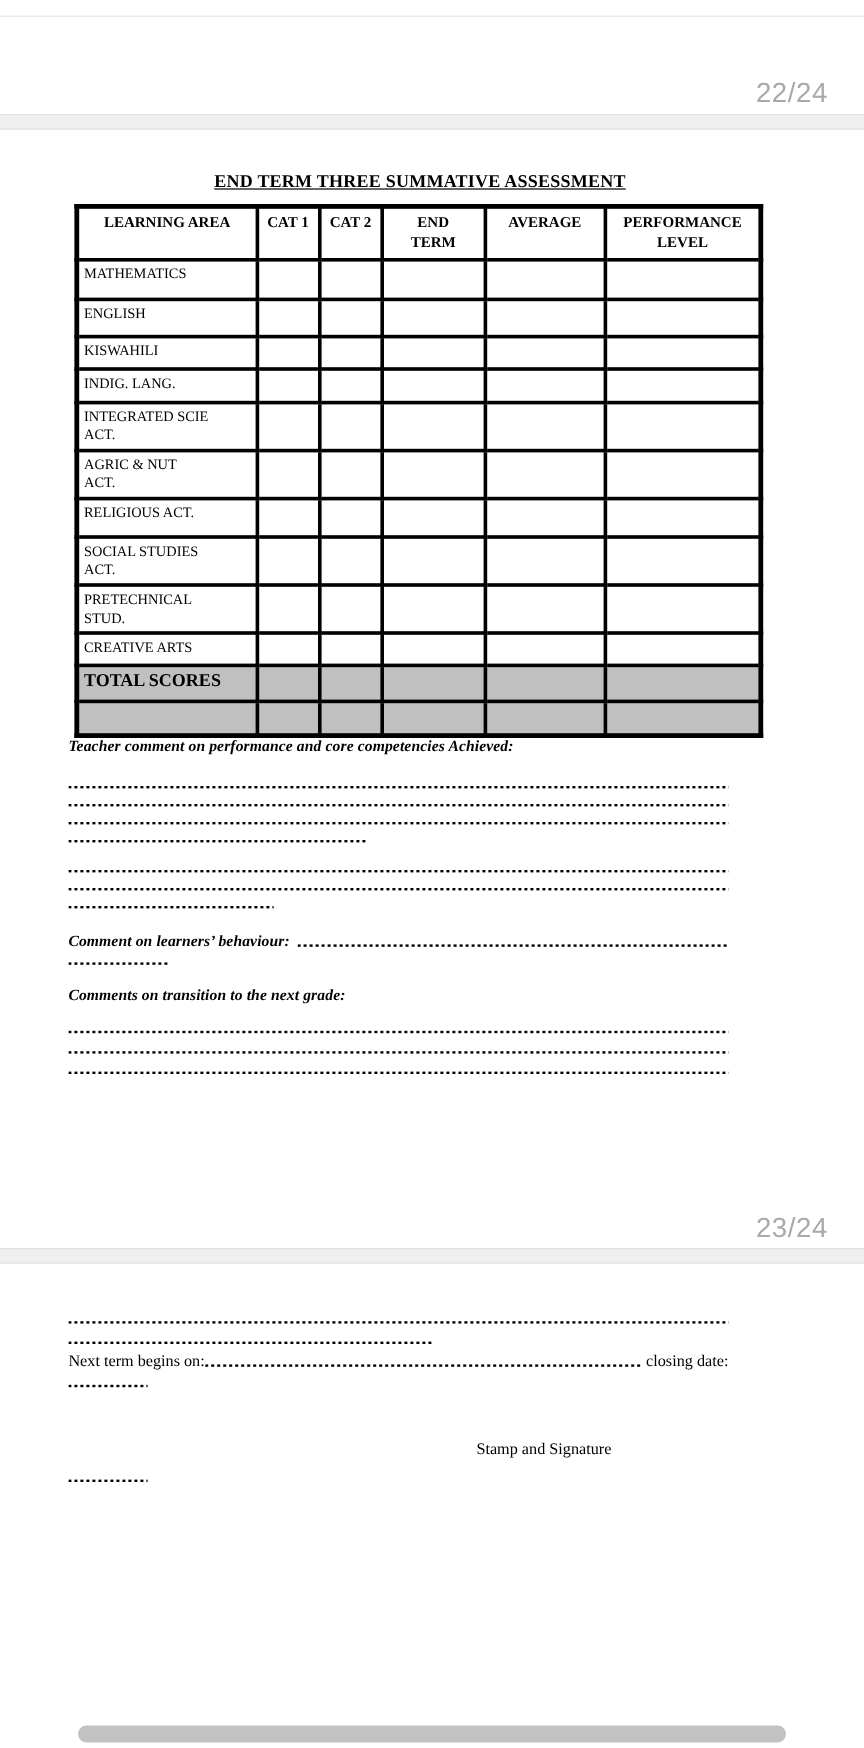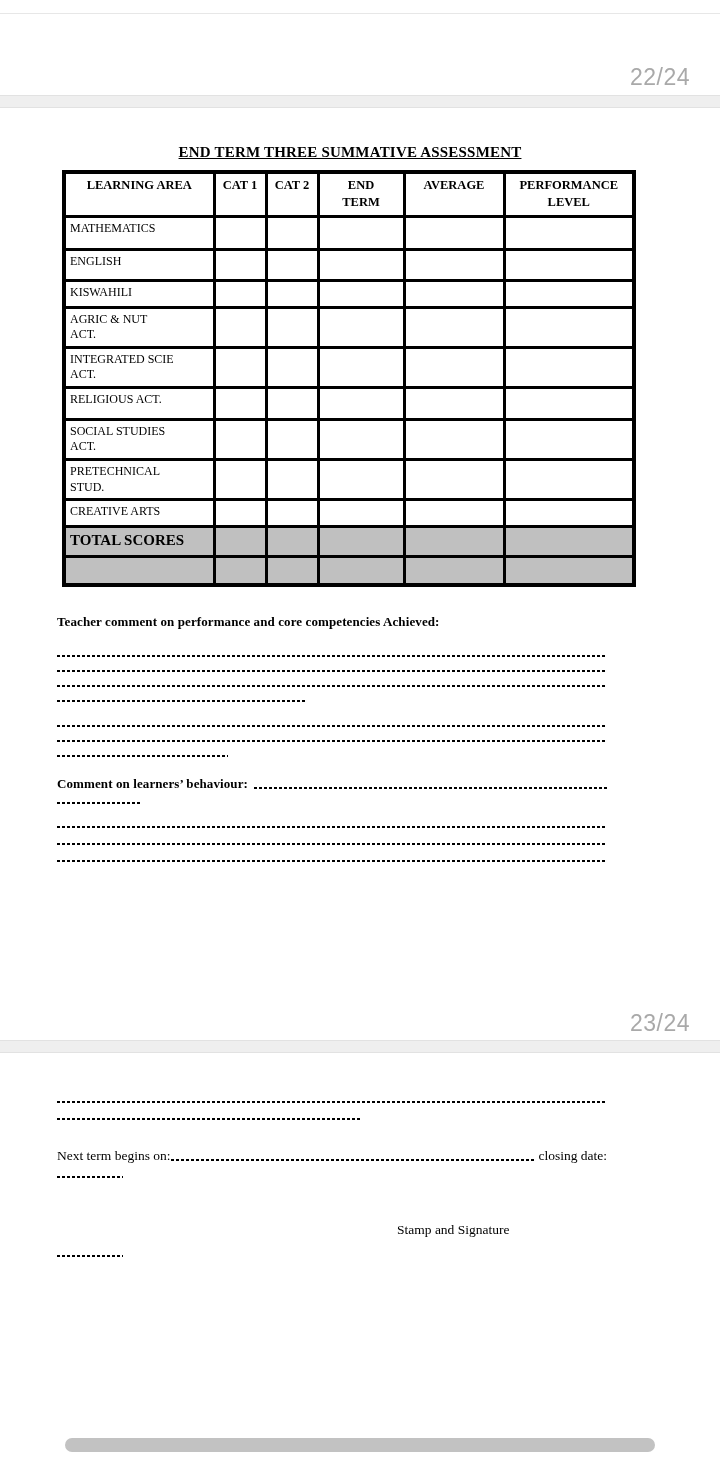--- a/index.html
+++ b/index.html
@@ -98,21 +98,21 @@
   col.c-endterm { width: 86px; }
   col.c-average { width: 100px; }
   col.c-perf { width: 130px; }
 
   
   .flowblock {
     position: absolute;
     left: 57px;
     width: 550px;
   }
-  #comments-22 { top: 614px; }
+  #comments-22 { top: 614px; font-style: italic; }
   #page-23-body { top: 1095px; }
 
   .blabel {
     font-size: 13px;
     font-weight: bold;
     line-height: 16px;
     letter-spacing: 0.1px;
   }
   .ptext {
     font-size: 13.5px;
@@ -137,21 +137,21 @@
   .inline-row .dl { flex: 1 1 auto; height: 14px; background-position: left bottom 2px; }
   .inline-row .dl.fixed { flex: 0 0 auto; }
   .mt12 { margin-top: 12px; }
   .mt20 { margin-top: 20px; }
   .mt10 { margin-top: 10px; }
   .mt19 { margin-top: 19px; }
   .mt17 { margin-top: 17px; }
   .mt7  { margin-top: 7px; }
 
   .behaviour-row .blabel { white-space: nowrap; padding-right: 6px; }
-  .nextterm-row { margin-top: 26px; height: 20px; }
+  .nextterm-row { margin-top: 4px; height: 20px; }
   .nextterm-row .ptext { white-space: nowrap; }
   .nt-dots { min-width: 200px; }
   .cd-dots { flex: 0 0 132px; }
   .stamp-row {
     margin-top: 42px;
     height: 20px;
     padding-left: 340px;
   }
   .stamp-row .dl { flex: 0 0 97px; }
   .short-after-stamp { margin-top: 4px; height: 13px; }
@@ -214,30 +214,38 @@
           <td></td>
         </tr>
         <tr style="height: 27px;">
           <td class="label">KISWAHILI</td>
           <td></td>
           <td></td>
           <td></td>
           <td></td>
           <td></td>
         </tr>
+        <tr style="height: 28px;">
+          <td class="label">INDIG. LANG.</td>
+          <td></td>
+          <td></td>
+          <td></td>
+          <td></td>
+          <td></td>
+        </tr>
+        <tr style="height: 36px;">
+          <td class="label">INTEGRATED SCIE ACT.</td>
+          <td></td>
+          <td></td>
+          <td></td>
+          <td></td>
+          <td></td>
+        </tr>
         <tr style="height: 27px;">
           <td class="label">AGRIC &amp; NUT ACT.</td>
-          <td></td>
-          <td></td>
-          <td></td>
-          <td></td>
-          <td></td>
-        </tr>
-        <tr style="height: 36px;">
-          <td class="label">INTEGRATED SCIE ACT.</td>
           <td></td>
           <td></td>
           <td></td>
           <td></td>
           <td></td>
         </tr>
         <tr style="height: 32px;">
           <td class="label">RELIGIOUS ACT.</td>
           <td></td>
           <td></td>
@@ -298,20 +306,21 @@
     <div class="dl dl-block w100 mt10"></div>
     <div class="dl dl-block w100"></div>
     <div class="dl dl-block w31"></div>
 
     <div class="inline-row behaviour-row mt19">
       <span class="blabel">Comment on learners’ behaviour:</span>
       <span class="dl"></span>
     </div>
     <div class="dl short-next w15"></div>
 
+    <div class="blabel mt17">Comments on transition to the next grade:</div>
     <div class="dl dl17 w100 mt7"></div>
     <div class="dl dl17 w100"></div>
     <div class="dl dl17 w100"></div>
   </div>
 
   <div class="page-num pn-2">23/24</div>
   <div class="page-sep sep-2"></div>
 
   <div id="page-23-body" class="flowblock">
     <div class="dl w100" style="height:8px;"></div>

